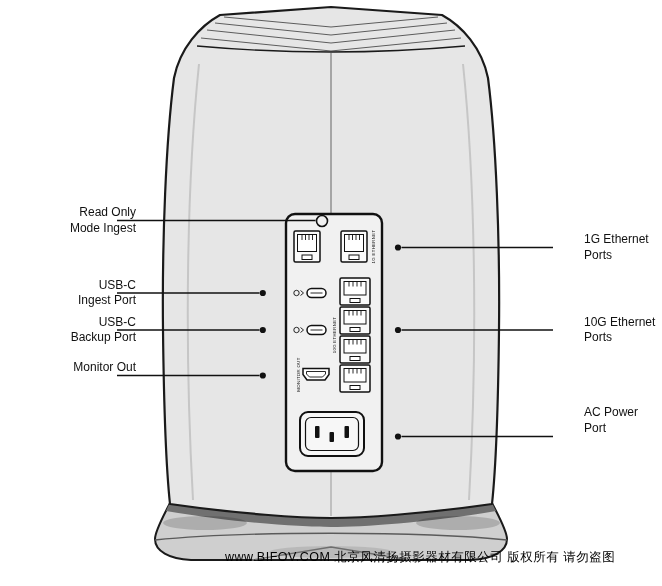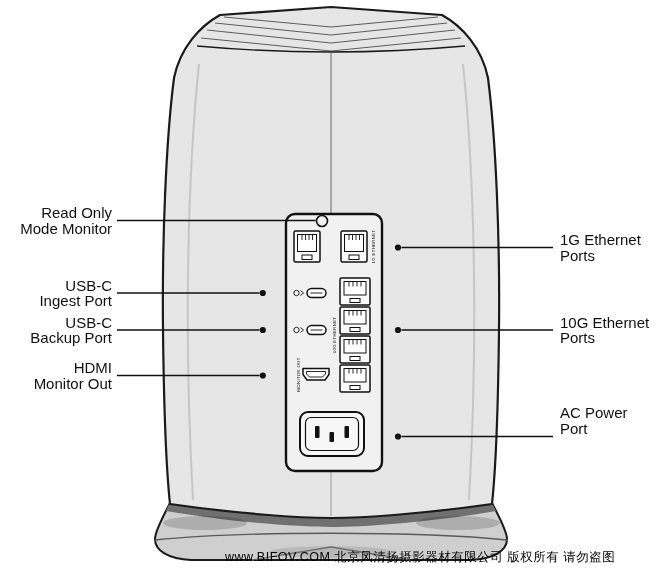--- a/index.html
+++ b/index.html
@@ -3,21 +3,21 @@
 <meta charset="utf-8">
 <style>
   html,body{margin:0;padding:0;background:#fff;}
   #stage{
     position:relative;width:662px;height:586px;background:#ffffff;overflow:hidden;
     font-family:"Liberation Sans", sans-serif;
   }
   #stage svg{position:absolute;left:0;top:0;}
   .callout-label{
     position:absolute;
-    font-size:15px;line-height:15.5px;color:#111;
+    font-size:12px;line-height:15.5px;color:#111;padding-left:24px;
   }
   .callout-label .ln{display:block;}
   .callout-left{left:0;width:112px;text-align:right;}
   .callout-right{left:560px;width:100px;text-align:left;}
   .watermark{
     position:absolute;top:549px;left:225px;
     font-size:12.5px;color:#000000;letter-spacing:.5px;white-space:nowrap;
   }
   
   .outline{fill:#e6e6e6;stroke:#1a1a1a;stroke-width:2.2;stroke-linejoin:round;}
@@ -183,32 +183,31 @@
       <line class="lead" x1="401.5" y1="247.5" x2="553" y2="247.5"></line>
       <circle class="dot" cx="398" cy="330" r="3.1"></circle>
       <line class="lead" x1="401.5" y1="330" x2="553" y2="330"></line>
       <circle class="dot" cx="398" cy="436.5" r="3.1"></circle>
       <line class="lead" x1="401.5" y1="436.5" x2="553" y2="436.5"></line>
     </g>
   </svg>
 
   <div class="callout-label callout-left" style="top:205px;">
     <span class="ln">Read Only</span>
-    <span class="ln">Mode Monitor</span>
+    <span class="ln">Mode Ingest</span>
   </div>
   <div class="callout-label callout-left" style="top:277.5px;">
     <span class="ln">USB-C</span>
     <span class="ln">Ingest Port</span>
   </div>
   <div class="callout-label callout-left" style="top:314.5px;">
     <span class="ln">USB-C</span>
     <span class="ln">Backup Port</span>
   </div>
   <div class="callout-label callout-left" style="top:360px;">
-    <span class="ln">HDMI</span>
     <span class="ln">Monitor Out</span>
   </div>
 
   <div class="callout-label callout-right" style="top:232px;">
     <span class="ln">1G Ethernet</span>
     <span class="ln">Ports</span>
   </div>
   <div class="callout-label callout-right" style="top:314.5px;">
     <span class="ln">10G Ethernet</span>
     <span class="ln">Ports</span>

